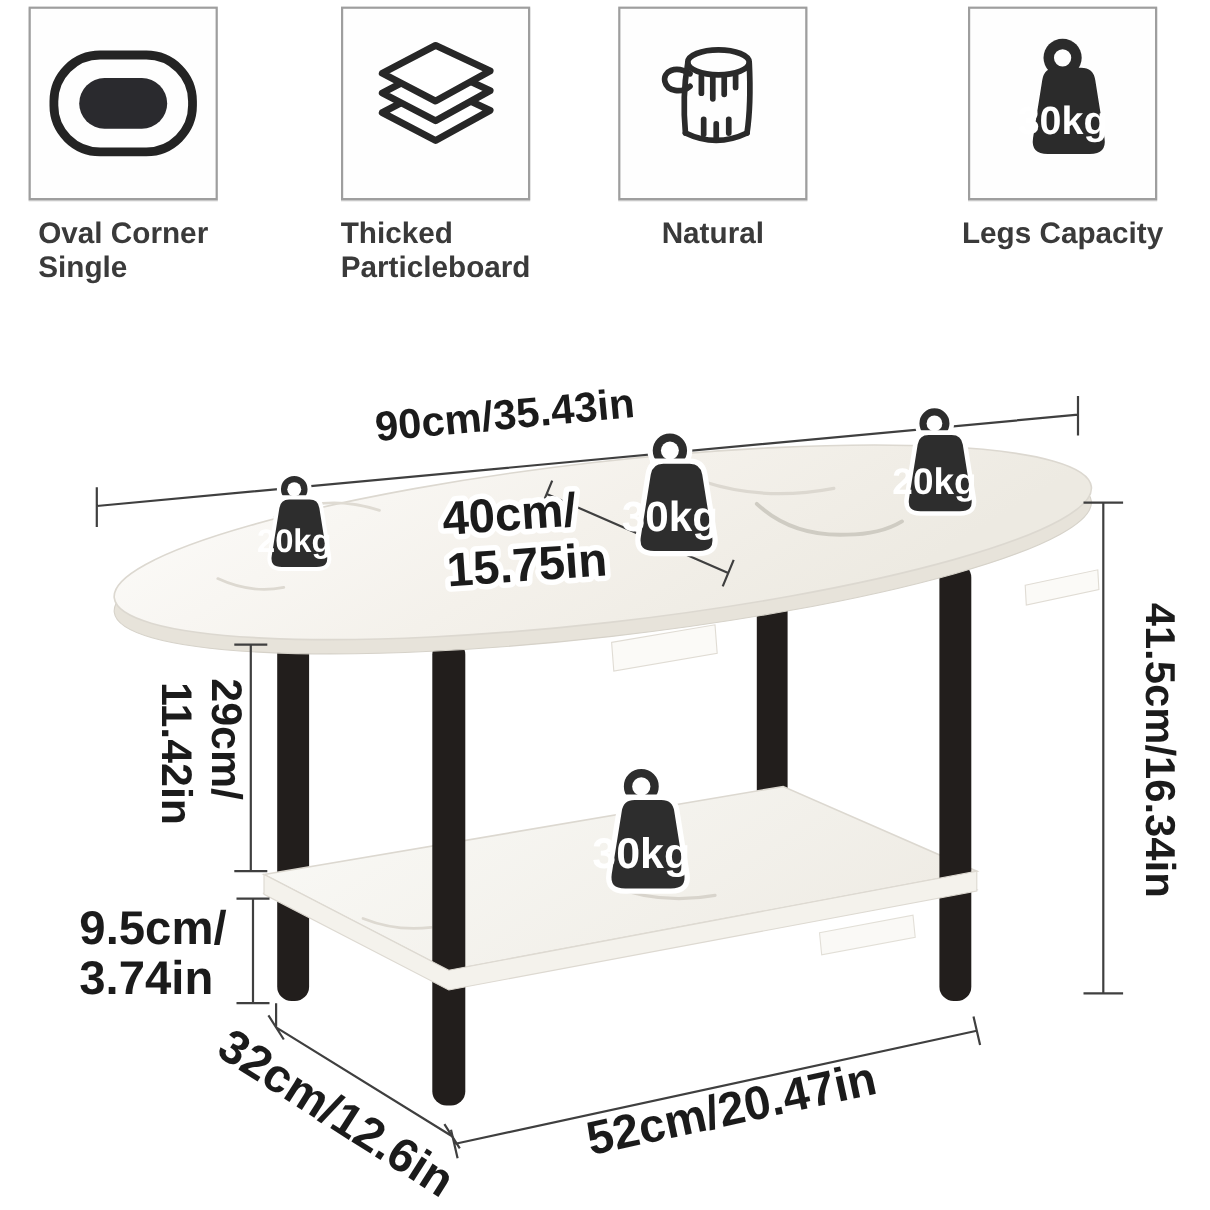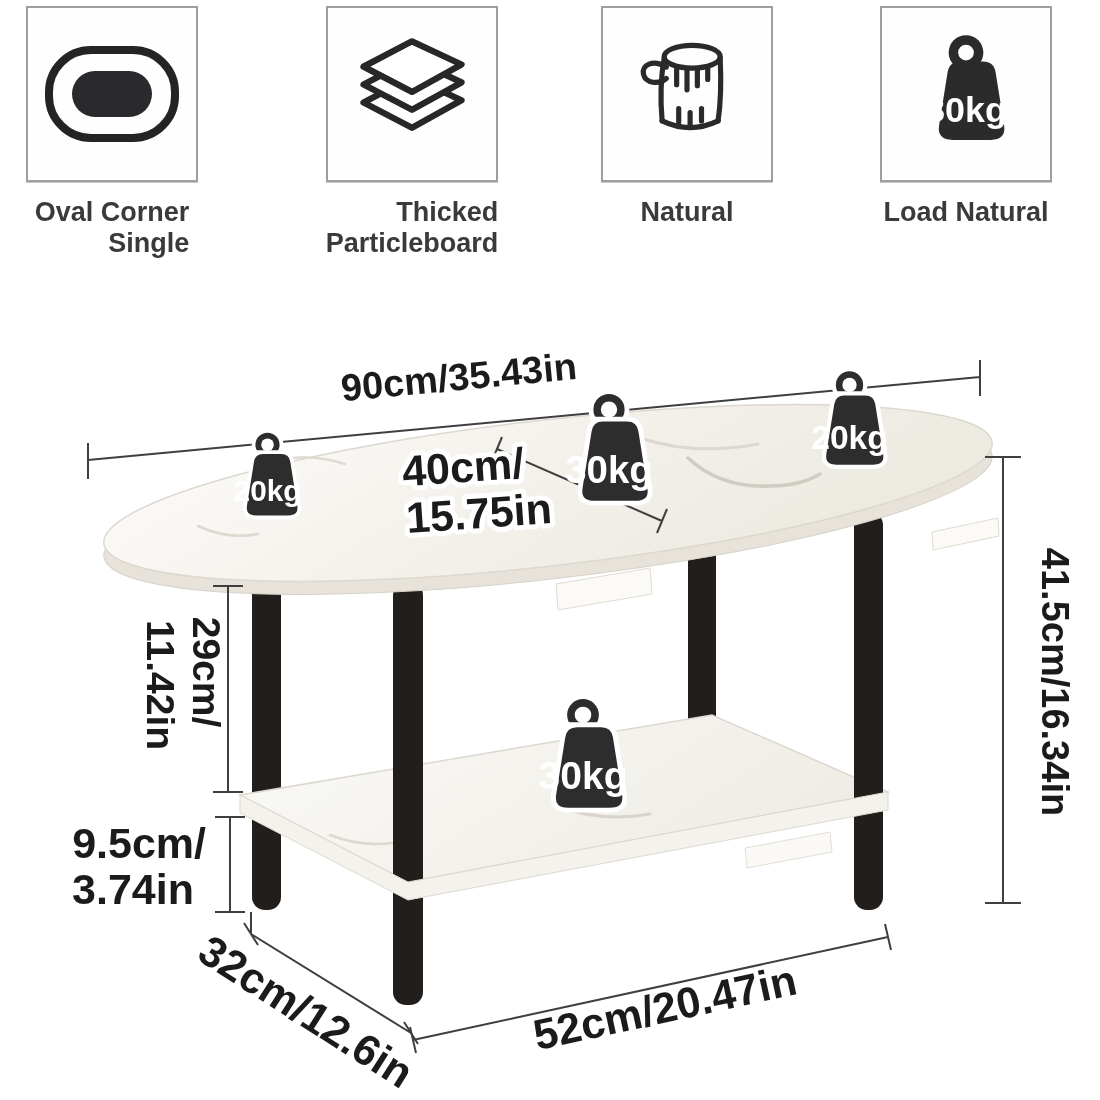--- a/index.html
+++ b/index.html
@@ -1,21 +1,21 @@
 <!DOCTYPE html>
 <html><head>
 <meta charset="utf-8">
 <style>
   html,body{margin:0;padding:0;background:#fff;}
   .stage{position:relative;width:1100px;height:1100px;background:#ffffff;overflow:hidden;
          font-family:"Liberation Sans",sans-serif;}
   .feature{position:absolute;top:6px;width:280px;display:flex;flex-direction:column;align-items:center;}
   .card{width:172px;height:176px;border:2px solid #9e9e9e;background:#fefefe;box-sizing:border-box;
         display:flex;align-items:center;justify-content:center;box-shadow:0 1px 0 #c9c9c9;}
-  .feature-label{margin-top:15px;font-weight:700;font-size:27px;line-height:1.13;color:#3a3a3a;text-align:right;}
+  .feature-label{margin-top:15px;font-weight:700;font-size:27px;line-height:1.13;color:#3a3a3a;text-align:left;}
   
   .oval-outer{width:118px;height:80px;border:8px solid #242424;border-radius:46px;
               display:flex;align-items:center;justify-content:center;}
   .oval-inner{width:80px;height:46px;background:#2a2a2e;border-radius:24px;}
   
   .diagram{position:absolute;left:0;top:300px;width:1100px;height:800px;}
   .dimline{stroke:#3f3f3f;stroke-width:2;fill:none;}
   .dimtext{font-weight:700;fill:#1b1b1b;}
   .halo{paint-order:stroke;stroke:#ffffff;stroke-width:10px;stroke-linejoin:round;}
   .wtxt{font-weight:700;font-size:32px;fill:#ffffff;text-anchor:middle;}
@@ -32,37 +32,37 @@
       <div class="oval-outer">
         <div class="oval-inner"></div>
       </div>
     </div>
     <div class="feature-label">
       <div>Oval Corner</div>
       <div>Single</div>
     </div>
   </div>
 
-  <div class="feature" style="left:272px">
+  <div class="feature" style="left:256px">
     <div class="card">
       <svg width="118" height="120" viewBox="0 0 112 108">
         <g fill="#ffffff" stroke="#272727" stroke-width="6" stroke-linejoin="round">
           <path d="M10 62 L56 38 L103 60 L56 86 Z"></path>
           <path d="M10 45 L56 21 L103 43 L56 69 Z"></path>
           <path d="M10 28 L56 4  L103 26 L56 52 Z"></path>
         </g>
       </svg>
     </div>
     <div class="feature-label">
       <div>Thicked</div>
       <div>Particleboard</div>
     </div>
   </div>
 
-  <div class="feature" style="left:547px">
+  <div class="feature" style="left:508px">
     <div class="card">
       <svg width="114" height="118" viewBox="0 0 110 112">
         <g fill="none" stroke="#2a2a2a" stroke-width="5" stroke-linecap="round">
           <ellipse cx="60" cy="20" rx="27" ry="11"></ellipse>
           <path d="M33 21 C30 38 29 60 31 82"></path>
           <path d="M87 21 C88 42 88 62 85 82"></path>
           <path d="M31 82 Q58 95 85 82"></path>
           <path d="M35 30 C22 22 11 28 13 37 C15 46 28 47 35 41"></path>
           <path d="M45 32 V47"></path>
             <path d="M55 33 V52"></path>
@@ -82,21 +82,21 @@
   <div class="feature" style="left:826px">
     <div class="card">
       <svg width="112" height="124" viewBox="0 0 100 110">
         <circle cx="50" cy="18" r="15.5" fill="#2b2b2b"></circle>
         <circle cx="50" cy="18" r="7" fill="#fefefe"></circle>
         <path d="M35 26 h30 q10 0 11.5 10 l7.5 47 q2 13 -12 13 H38 q-14 0 -12 -13 l7.5 -47 q1.5 -10 11.5 -10 z" fill="#2b2b2b"></path>
         <text x="50" y="80" class="wtxt">30kg</text>
       </svg>
     </div>
     <div class="feature-label">
-      <div>Load Natural</div>
+      <div>Legs Capacity</div>
     </div>
   </div>
 
   <svg class="diagram" viewBox="0 0 1100 800">
     <defs>
       <linearGradient id="gTop" x1="0" y1="0" x2="1" y2="0.35">
         <stop offset="0" stop-color="#fcfbf9"></stop>
           <stop offset="0.55" stop-color="#f4f1eb"></stop>
           <stop offset="1" stop-color="#edeae2"></stop>
       </linearGradient>

